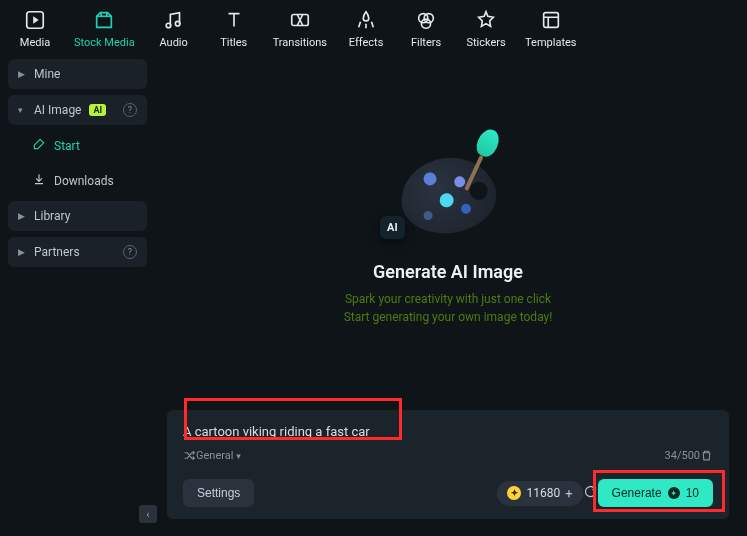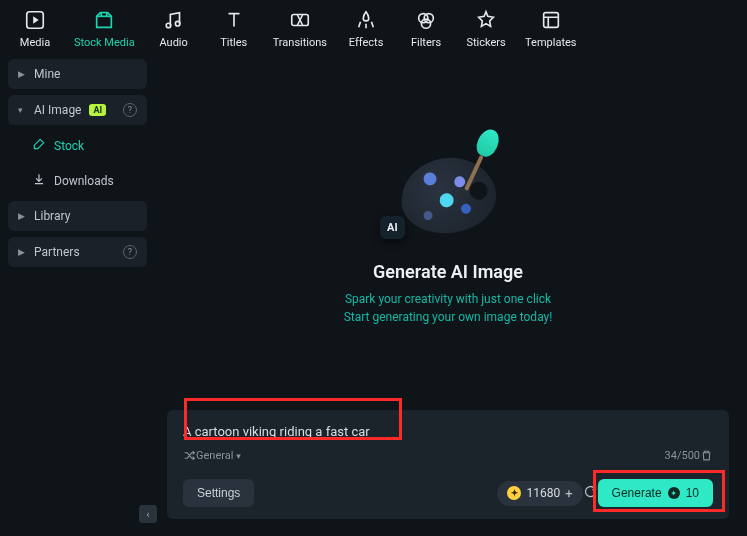--- a/index.html
+++ b/index.html
@@ -104,21 +104,21 @@
   background: linear-gradient(#2fe8c5, #1fc9a5);
   border-radius: 50% 50% 45% 45%; margin: 0 auto;
 }
 .ai-chip {
   position: absolute; bottom: 6px; left: -8px;
   background: #14222b; color: #e8eef2;
   font-size: 11px; font-weight: bold; padding: 5px 7px;
   border-radius: 6px; box-shadow: 0 3px 8px rgba(0,0,0,.5);
 }
 .hero h2 { font-size: 18px; color: #eef1f3; font-weight: 600; margin-top: 8px; text-align: center; }
-.hero .sub { font-size: 12px; color: #14b8a6; text-align: center; line-height: 1.5; }
+.hero .sub { font-size: 12px; color: #4d7c0f; text-align: center; line-height: 1.5; }
 
 
 .panel {
   background: #1b232b; border-radius: 6px;
   padding: 14px 16px 12px; margin-top: 12px;
   display: flex; flex-direction: column; gap: 10px;
 }
 .prompt-row { display: flex; align-items: center; }
 .prompt-text { font-size: 13px; color: #d8dde2; flex: 1; }
 .meta-row { display: flex; align-items: flex-start; gap: 0; font-size: 11px; color: #8a9199; }
@@ -258,21 +258,21 @@
     <div class="side-item">
       <span class="chev">▾</span>
       <span>AI Image</span>
       <span class="badge-ai">AI</span>
       <span class="qmark">?</span>
     </div>
     <div class="side-item sub active">
       <span><svg width="14" height="14" viewBox="0 0 24 24" fill="none" stroke="currentColor" stroke-width="2">
             <path d="M14 4 L20 10 L10 20 L4 20 L4 14 Z"></path>
           </svg></span>
-      <span>Stock</span>
+      <span>Start</span>
     </div>
     <div class="side-item sub">
       <span><svg width="14" height="14" viewBox="0 0 24 24" fill="none" stroke="currentColor" stroke-width="2">
             <path d="M12 4 L12 15 M7 11 L12 16 L17 11 M5 20 L19 20"></path>
           </svg></span>
       <span>Downloads</span>
     </div>
     <div class="side-item">
       <span class="chev">▶</span>
       <span>Library</span>

